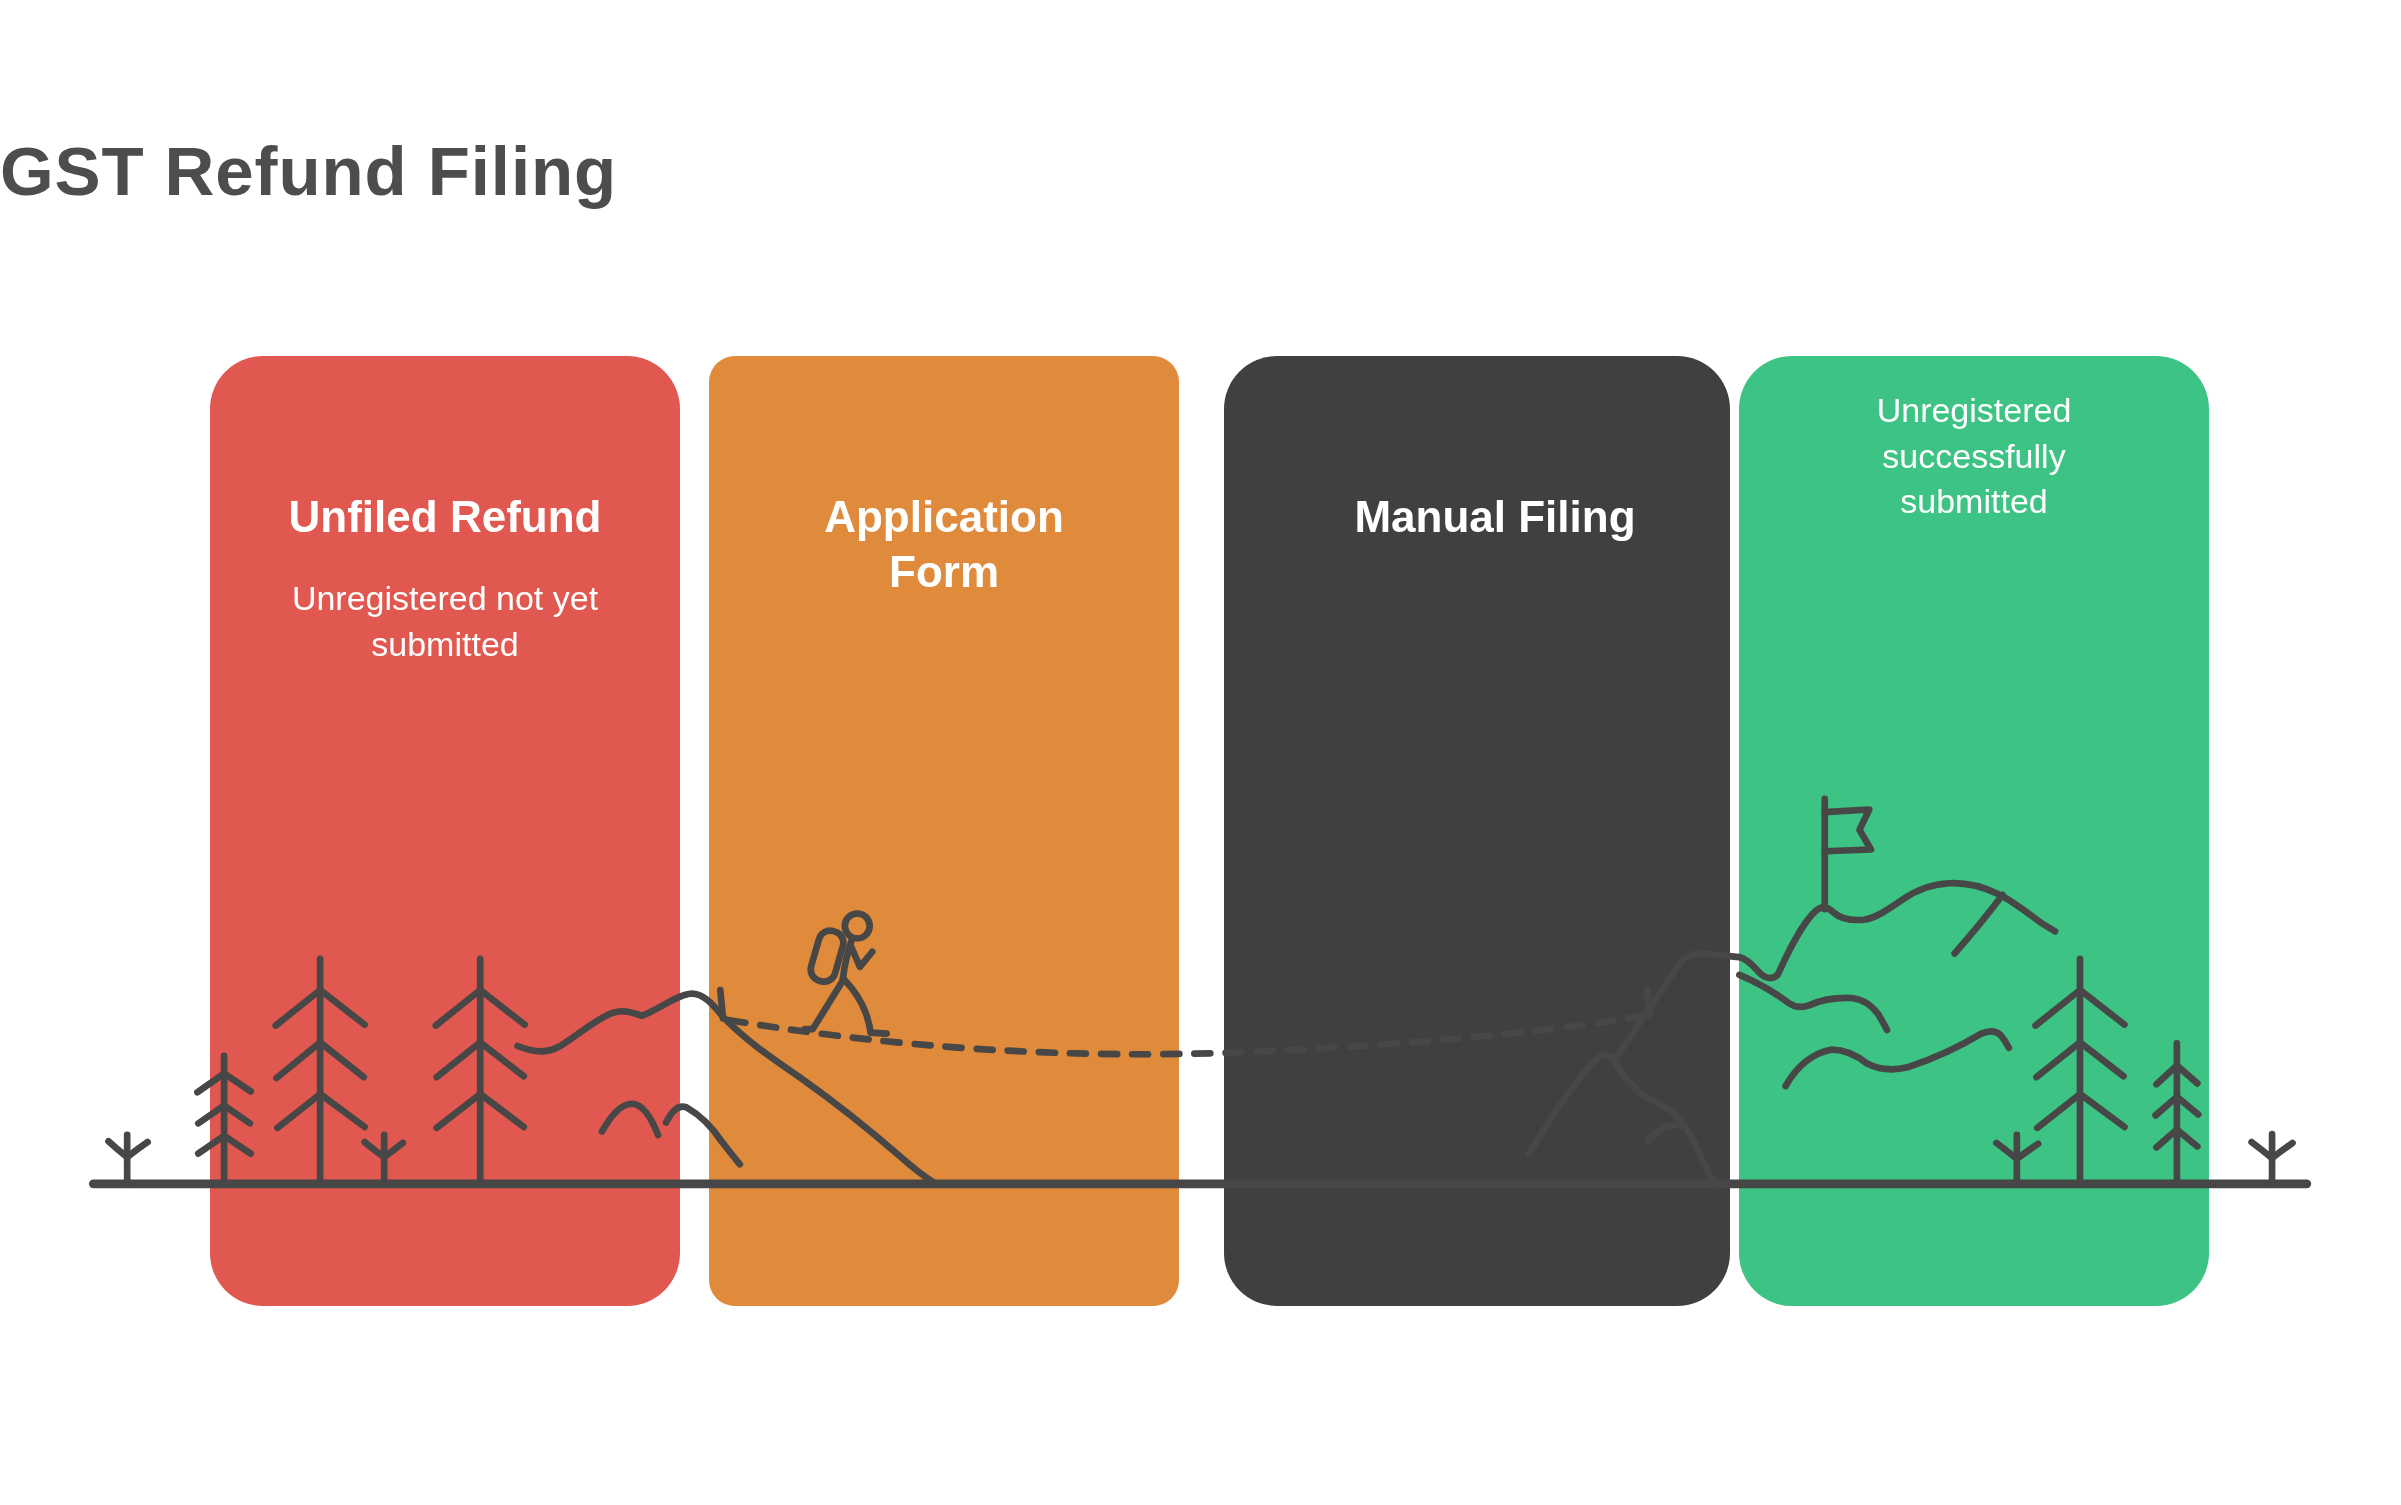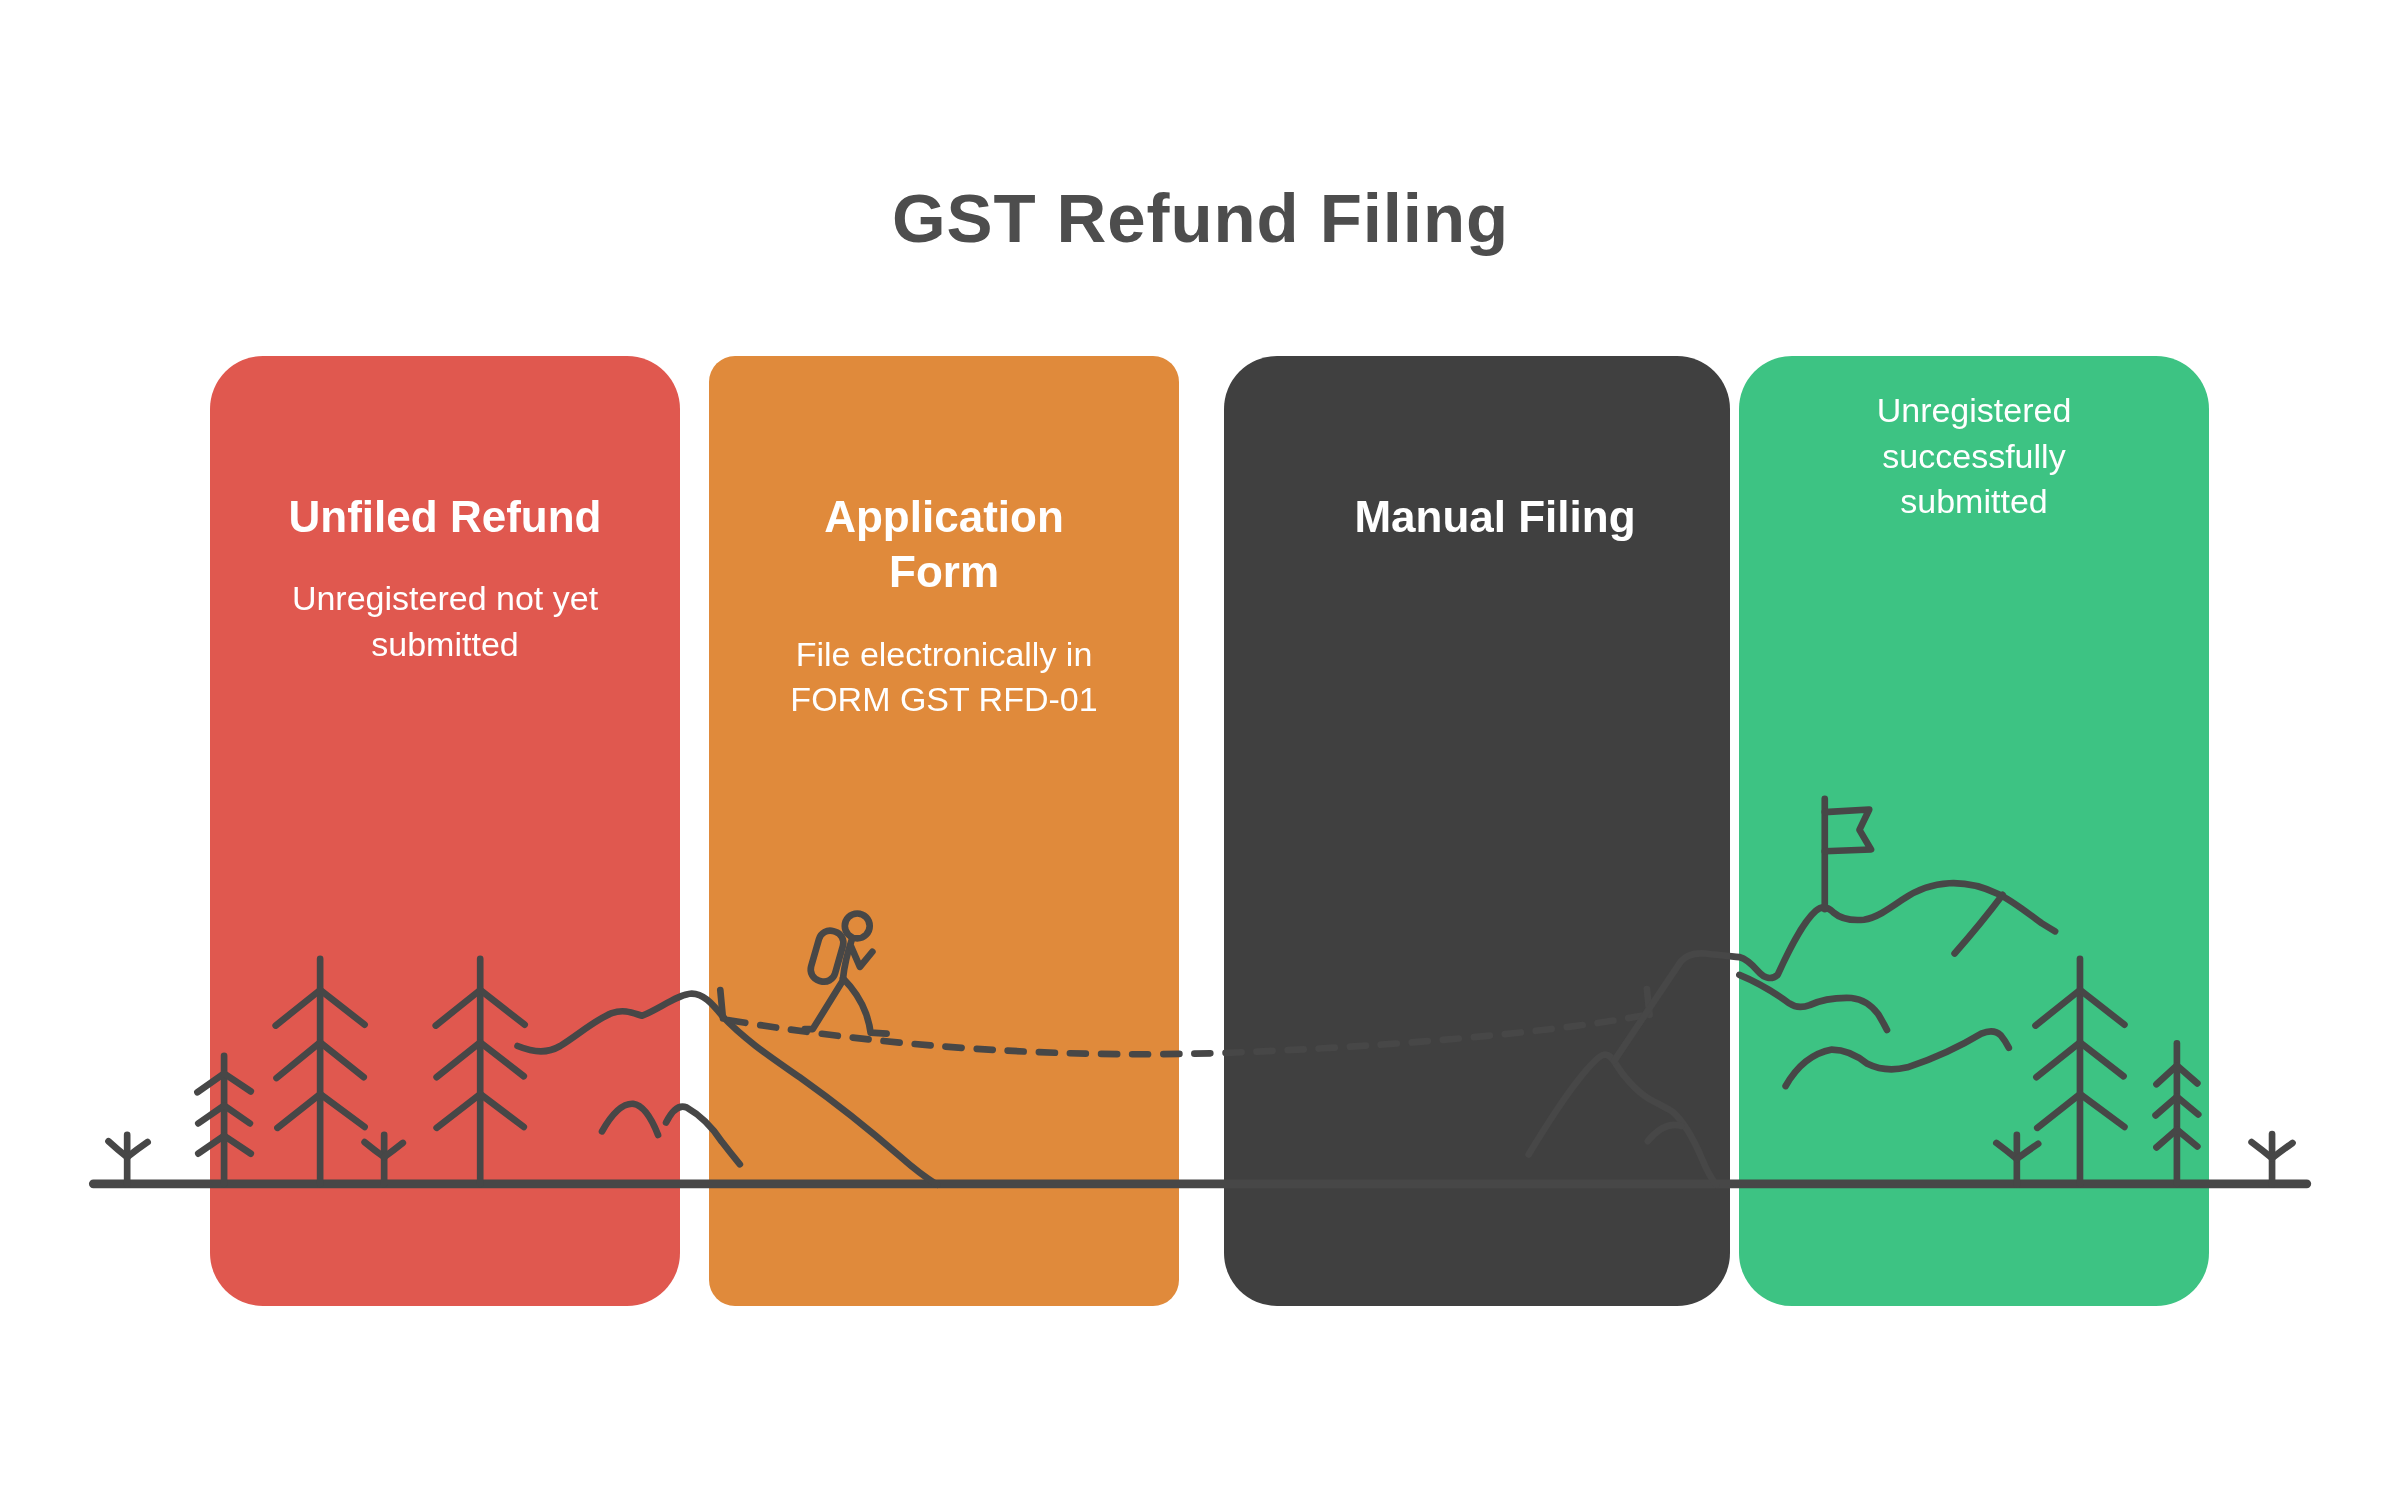--- a/index.html
+++ b/index.html
@@ -1,22 +1,22 @@
 <!DOCTYPE html>
 <html style="font-size:14.2px"><head>
 <meta charset="utf-8">
 <style>
   html,body{margin:0;padding:0;}
   body{
     width:2401px;height:1506px;position:relative;background:#ffffff;
     font-family:"Liberation Sans", sans-serif;overflow:hidden;
   }
   .page-title{
-    position:absolute;top:132px;left:0;width:2401px;text-align:center;
-    font-size:69px;font-weight:bold;color:#4d4d4d;letter-spacing:0.9px;margin-top:47px;
+    position:absolute;top:132px;left:0;width:2401px;
+    font-size:69px;font-weight:bold;color:#4d4d4d;letter-spacing:0.9px;
   }
   .card{
     position:absolute;top:356px;width:470px;height:950px;border-radius:53px;
     color:#ffffff;text-align:center;
   }
   .card-1{left:194px;margin-left:16px;}
   .card-2{left:709px;border-radius:26px;}
   .card-3{left:1224px;}
   .card-4{left:1739px;}
   .card-title{
@@ -45,21 +45,20 @@
 
 <div class="page-title">GST Refund Filing</div>
 
 <div class="card card-1" style="background-color: rgb(224, 88, 79);">
   <div class="card-title">Unfiled Refund</div>
   <div class="card-desc">Unregistered not yet submitted</div>
 </div>
 
 <div class="card card-2" style="background-color: rgb(224, 138, 59);">
   <div class="card-title">Application Form</div>
-  <div class="card-desc">File electronically in FORM GST RFD-01</div>
 </div>
 
 <div class="card card-3" style="background-color: #404040; padding-left: 36px;">
   <div class="card-title">Manual Filing</div>
 </div>
 
 <div class="card card-4" style="background-color: rgb(61, 195, 131);">
   <div class="card-desc">Unregistered successfully submitted</div>
 </div>
 

